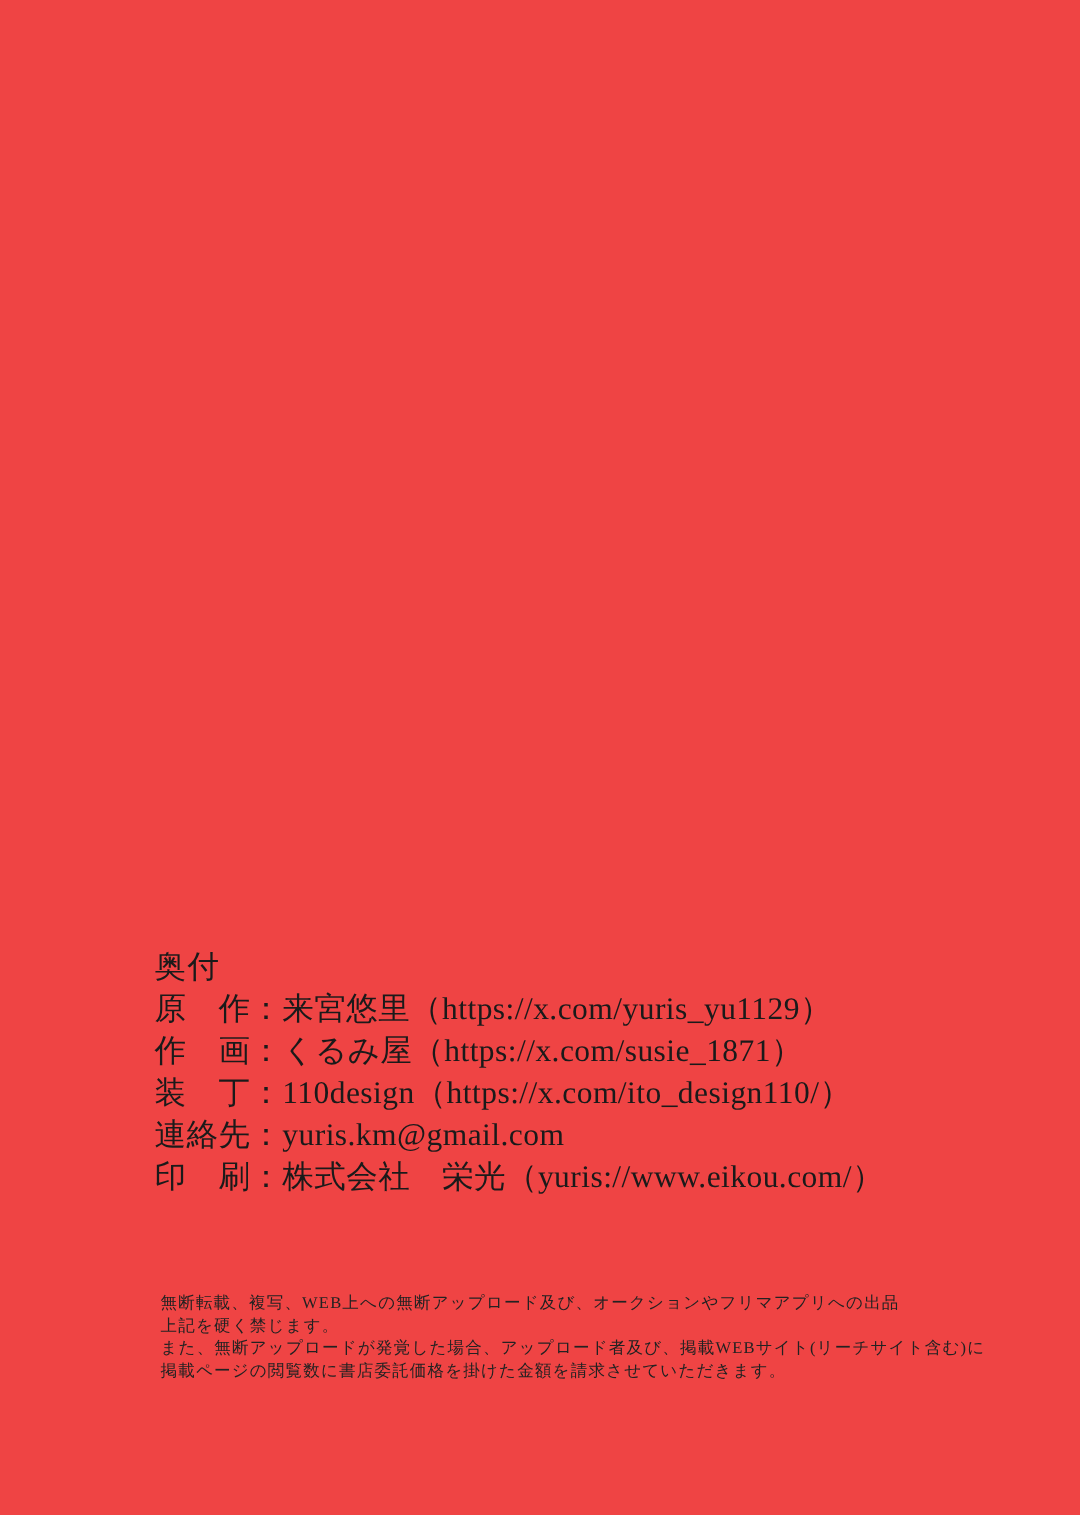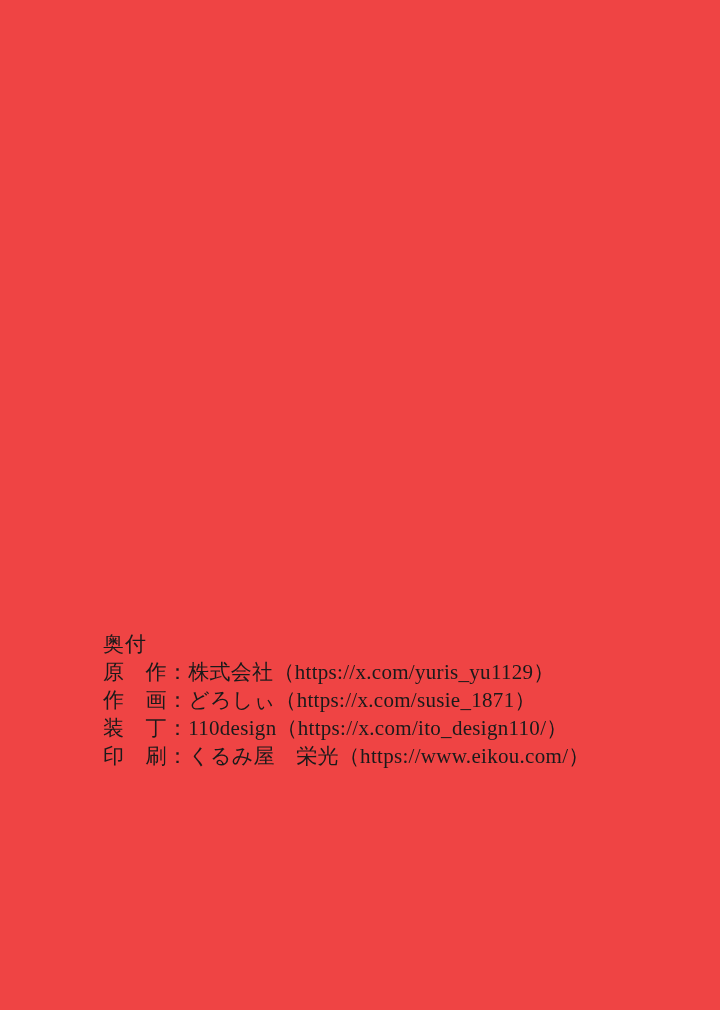--- a/index.html
+++ b/index.html
@@ -47,20 +47,27 @@
     display: block;
   }
 </style>
 </head>
 <body>
 
 <div class="page">
 
   <div class="colophon-block">
     <div class="colophon-title">奥付</div>
-    <div class="colophon-line">原　作：株式会社（https://x.com/yuris_yu1129）</div>
-    <div class="colophon-line">作　画：どろしぃ（https://x.com/susie_1871）</div>
+    <div class="colophon-line">原　作：来宮悠里（https://x.com/yuris_yu1129）</div>
+    <div class="colophon-line">作　画：くるみ屋（https://x.com/susie_1871）</div>
     <div class="colophon-line">装　丁：110design（https://x.com/ito_design110/）</div>
-    <div class="colophon-line">印　刷：くるみ屋　栄光（https://www.eikou.com/）</div>
+    <div class="colophon-line">連絡先：yuris.km@gmail.com</div>
+    <div class="colophon-line">印　刷：株式会社　栄光（yuris://www.eikou.com/）</div>
   </div>
 
+  <div class="notice-block">
+    <span class="notice-line">無断転載、複写、WEB上への無断アップロード及び、オークションやフリマアプリへの出品</span>
+    <span class="notice-line">上記を硬く禁じます。</span>
+    <span class="notice-line">また、無断アップロードが発覚した場合、アップロード者及び、掲載WEBサイト(リーチサイト含む)に</span>
+    <span class="notice-line">掲載ページの閲覧数に書店委託価格を掛けた金額を請求させていただきます。</span>
+  </div>
 
 </div>
 
 </body></html>

